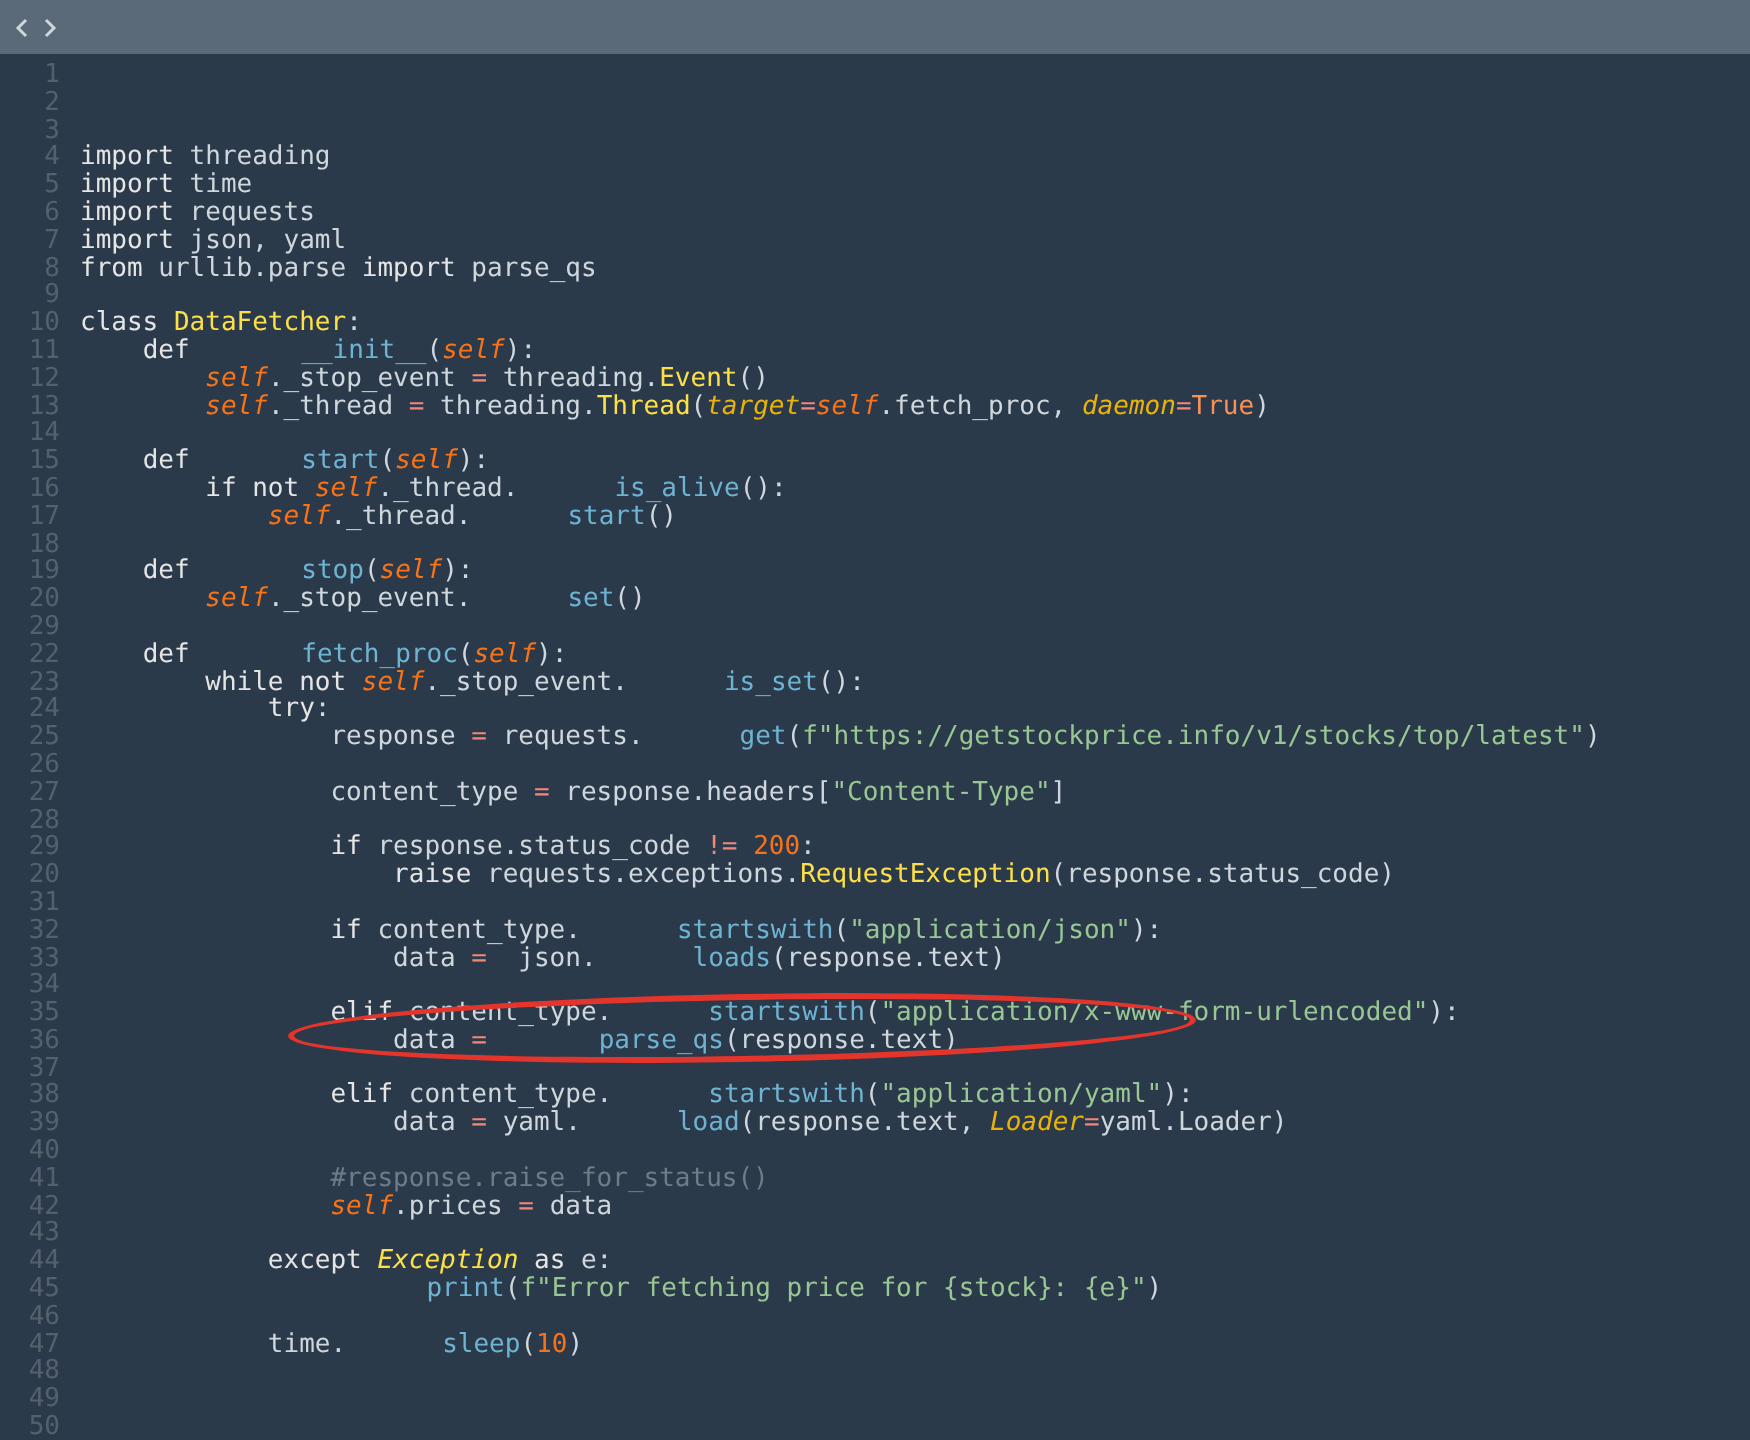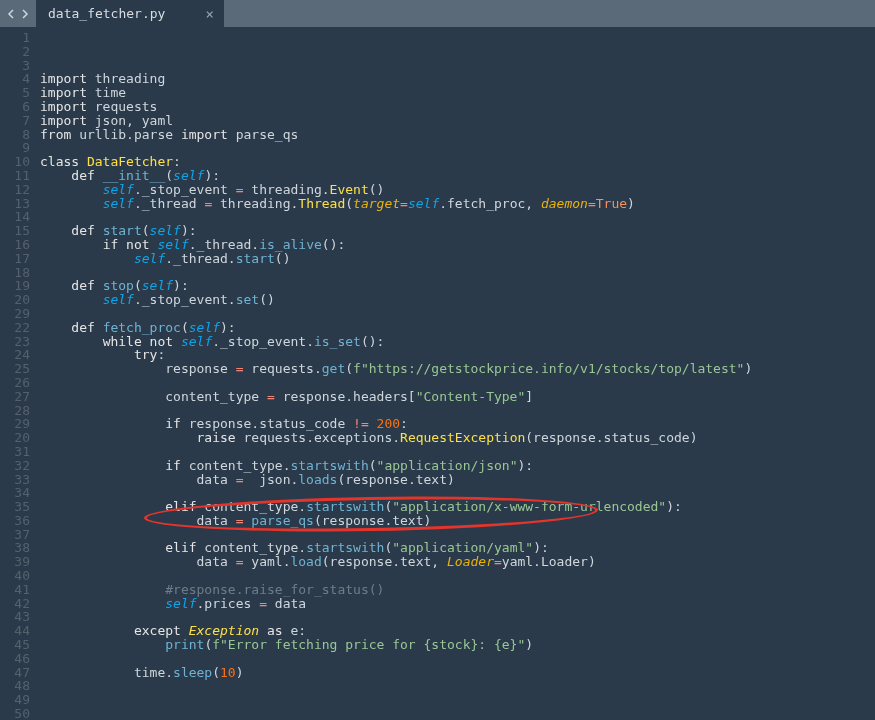--- a/index.html
+++ b/index.html
@@ -70,23 +70,23 @@
     font-size: 13px;
     line-height: 13.8px;
     white-space: pre;
     color: #d4dbe1;
     position: relative;
     flex: 1;
   }
   .line { height: 13.8px; display: block; }
   
   .kw   { color: #e5e5e5; } 
-  .fn   { color: #6fb3d2; }   
+  .fn   { color: #6fb3d2; margin-left: 48px; }   
   .str  { color: #99c794; }   
-  .self { color: #0ea5e9; font-style: italic; }
+  .self { color: #f97316; font-style: italic; }
   .num  { color: #f97316; }   
   .const{ color: #f99157; }
   .param{ color: #eab308; font-style: italic; }
   .op   { color: #f28779; }
   .id   { color: #cfd6dc; }
   .it   { font-style: italic; }
   .cmt  { color: #6f7c88; }
   .type { color: #fde047; }
 
   
@@ -106,24 +106,20 @@
     <span>
       <svg width="10" height="10" viewBox="0 0 10 10">
           <path d="M7 1 L3 5 L7 9" stroke="#cfd6dc" stroke-width="1.5" fill="none"></path>
         </svg>
     </span>
     <span>
       <svg width="10" height="10" viewBox="0 0 10 10">
           <path d="M3 1 L7 5 L3 9" stroke="#cfd6dc" stroke-width="1.5" fill="none"></path>
         </svg>
     </span>
-  </div>
-  <div class="tab">
-    <span>data_fetcher.py</span>
-    <span class="tab-close">×</span>
   </div>
 </div>
 
 <div class="editor">
   <div class="gutter" id="gutter">
       <div>1</div>
       <div>2</div>
       <div>3</div>
       <div>4</div>
       <div>5</div>

